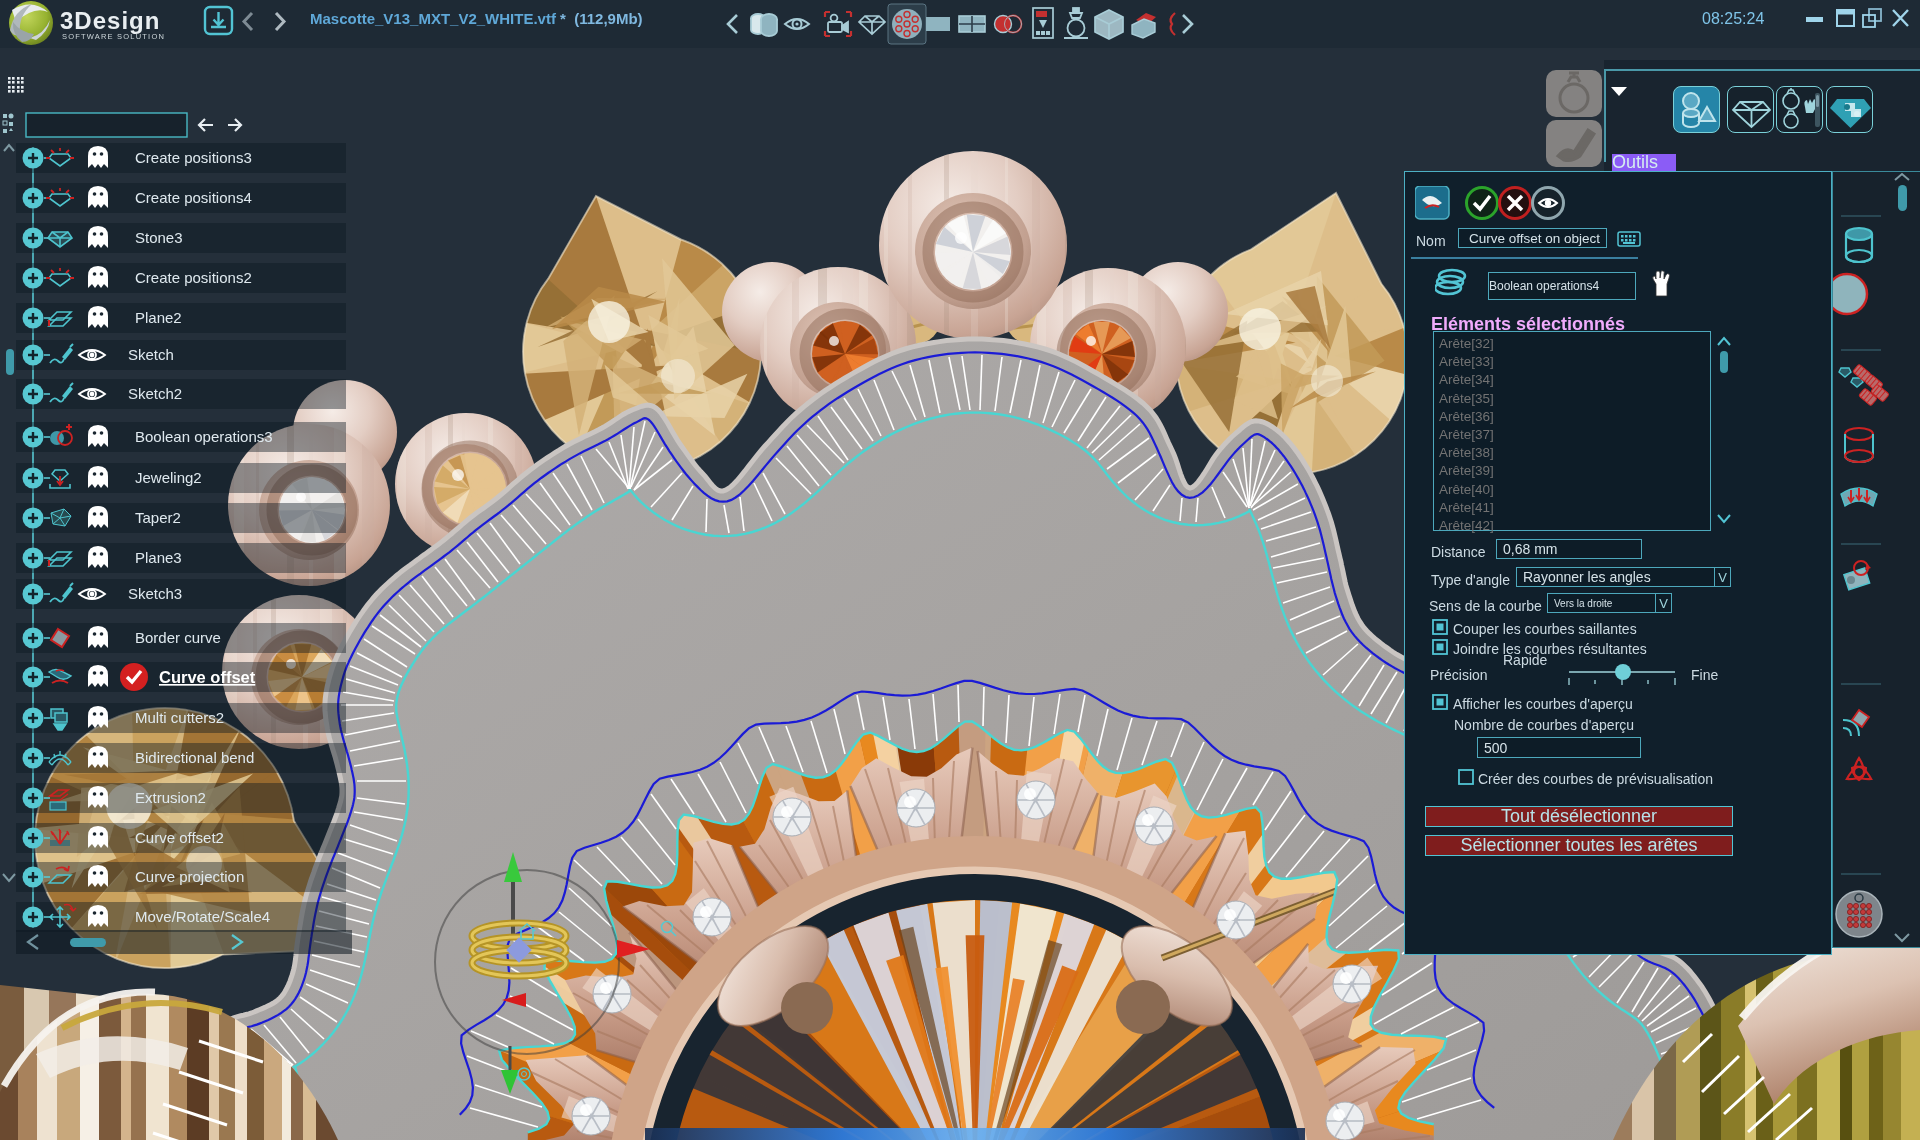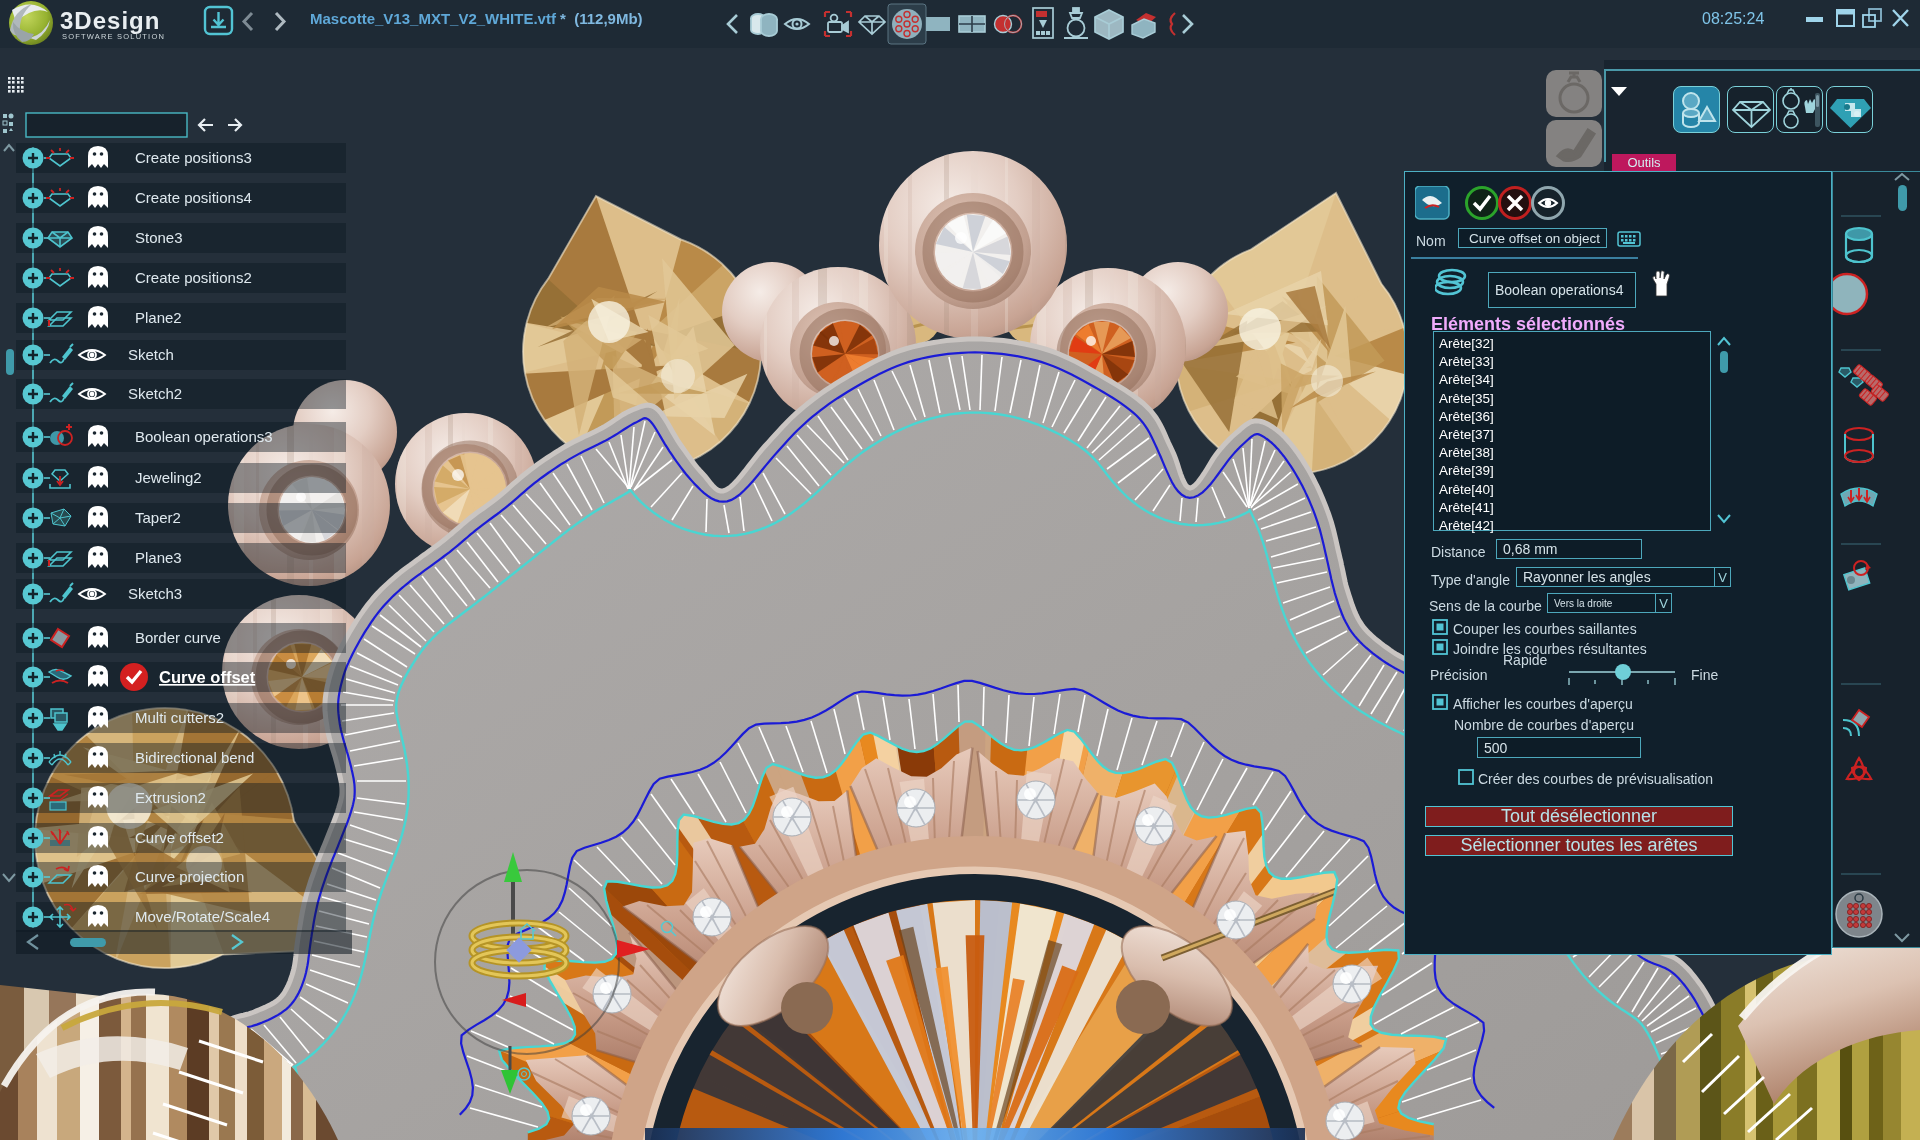--- a/index.html
+++ b/index.html
@@ -1511,21 +1511,21 @@
       </svg>
     </div>
     <div style="position:absolute;left:222px;top:26px;width:47px;height:47px;border:1.5px solid #7ad0d8;border-radius:8px;background:#16222c">
       <svg width="47" height="47">
         <path d="M10,12 L37,12 L44,21 L23.5,41 L3,21 Z" fill="#2fa0b4"></path>
 <path d="M18,16 L28,16 L28,22 L34,22 L34,30 L24,30 L24,24 L18,24 Z" fill="#d8f0f4" opacity="0.9"></path>
 <circle cx="20" cy="20" r="3" fill="#1a7a8c"></circle>
         <circle cx="30" cy="27" r="3" fill="#d8f0f4"></circle>
       </svg>
     </div>
-    <div style="position:absolute;left:8px;top:94px;width:64px;height:17px;background:#be185d;color:#d4ecf0;font-size:13px;text-align:center;line-height:17px">Outils</div>
+    <div style="position:absolute;left:8px;top:94px;width:64px;height:17px;background:#8b5cf6;color:#d4ecf0;font-size:18px;line-height:17px">Outils</div>
   </div>
 <div id="sbar">
     <svg width="88" height="780" style="position:absolute;left:0;top:0" fill="none">
       <path d="M62,8 L69,2 L76,8" stroke="#7e99a2" stroke-width="2"></path>
       <rect x="65" y="13" width="9" height="26" rx="4.5" fill="#3f9aaa"></rect>
       <line x1="8" y1="44" x2="48" y2="44" stroke="#3d6a78" stroke-width="1.2"></line>
       <line x1="8" y1="178" x2="48" y2="178" stroke="#3d6a78" stroke-width="1.2"></line>
       <line x1="8" y1="372" x2="48" y2="372" stroke="#3d6a78" stroke-width="1.2"></line>
       <line x1="8" y1="512" x2="48" y2="512" stroke="#3d6a78" stroke-width="1.2"></line>
       <line x1="8" y1="702" x2="48" y2="702" stroke="#3d6a78" stroke-width="1.2"></line>
@@ -1631,27 +1631,27 @@
       </g>
     </svg>
     <div style="position:absolute;left:6px;top:85px;width:227px;height:2px;background:#3a7f9f"></div>
     <svg width="40" height="34" style="position:absolute;left:30px;top:94px">
       <g fill="none" stroke="#52c4d4" stroke-width="2.5">
 <ellipse cx="17" cy="10" rx="13" ry="6"></ellipse>
         <ellipse cx="15" cy="16" rx="13" ry="6"></ellipse>
         <ellipse cx="13" cy="22" rx="13" ry="6"></ellipse>
       </g>
     </svg>
-    <div class="dbox" style="left:83px;top:100px;width:148px;height:36px;padding-left:6px;font-size:14px">Boolean operations4</div>
+    <div class="dbox" style="left:83px;top:100px;width:148px;height:28px;padding-left:0;font-size:12px">Boolean operations4</div>
     <svg width="26" height="28" style="position:absolute;left:243px;top:98px">
       <path d="M8,26 L8,14 L5,9 Q4,6 7,6 L8,9 L8,3 Q8,1 10,1 Q12,1 12,3 L12,8 L13,2 Q13,0 15,1 Q17,1 16,4 L16,9 L18,5 Q19,3 21,4 Q22,5 21,8 L19,14 L19,26 Z" fill="#ffffff" stroke="#333" stroke-width="0.8"></path>
     </svg>
     <div class="dl bold" style="left:26px;top:142px">Eléments sélectionnés</div>
     <div class="dbox" style="left:28px;top:159px;width:278px;height:200px"></div>
-    <div style="position:absolute;left:34px;top:163px;font-size:13.5px;color:#ffffff;line-height:18.2px">
+    <div style="position:absolute;left:34px;top:163px;font-size:13.5px;color:#737373;line-height:18.2px">
       <div style="height:18.2px">Arête[32]</div>
       <div style="height:18.2px">Arête[33]</div>
       <div style="height:18.2px">Arête[34]</div>
       <div style="height:18.2px">Arête[35]</div>
       <div style="height:18.2px">Arête[36]</div>
       <div style="height:18.2px">Arête[37]</div>
       <div style="height:18.2px">Arête[38]</div>
       <div style="height:18.2px">Arête[39]</div>
       <div style="height:18.2px">Arête[40]</div>
       <div style="height:18.2px">Arête[41]</div>

